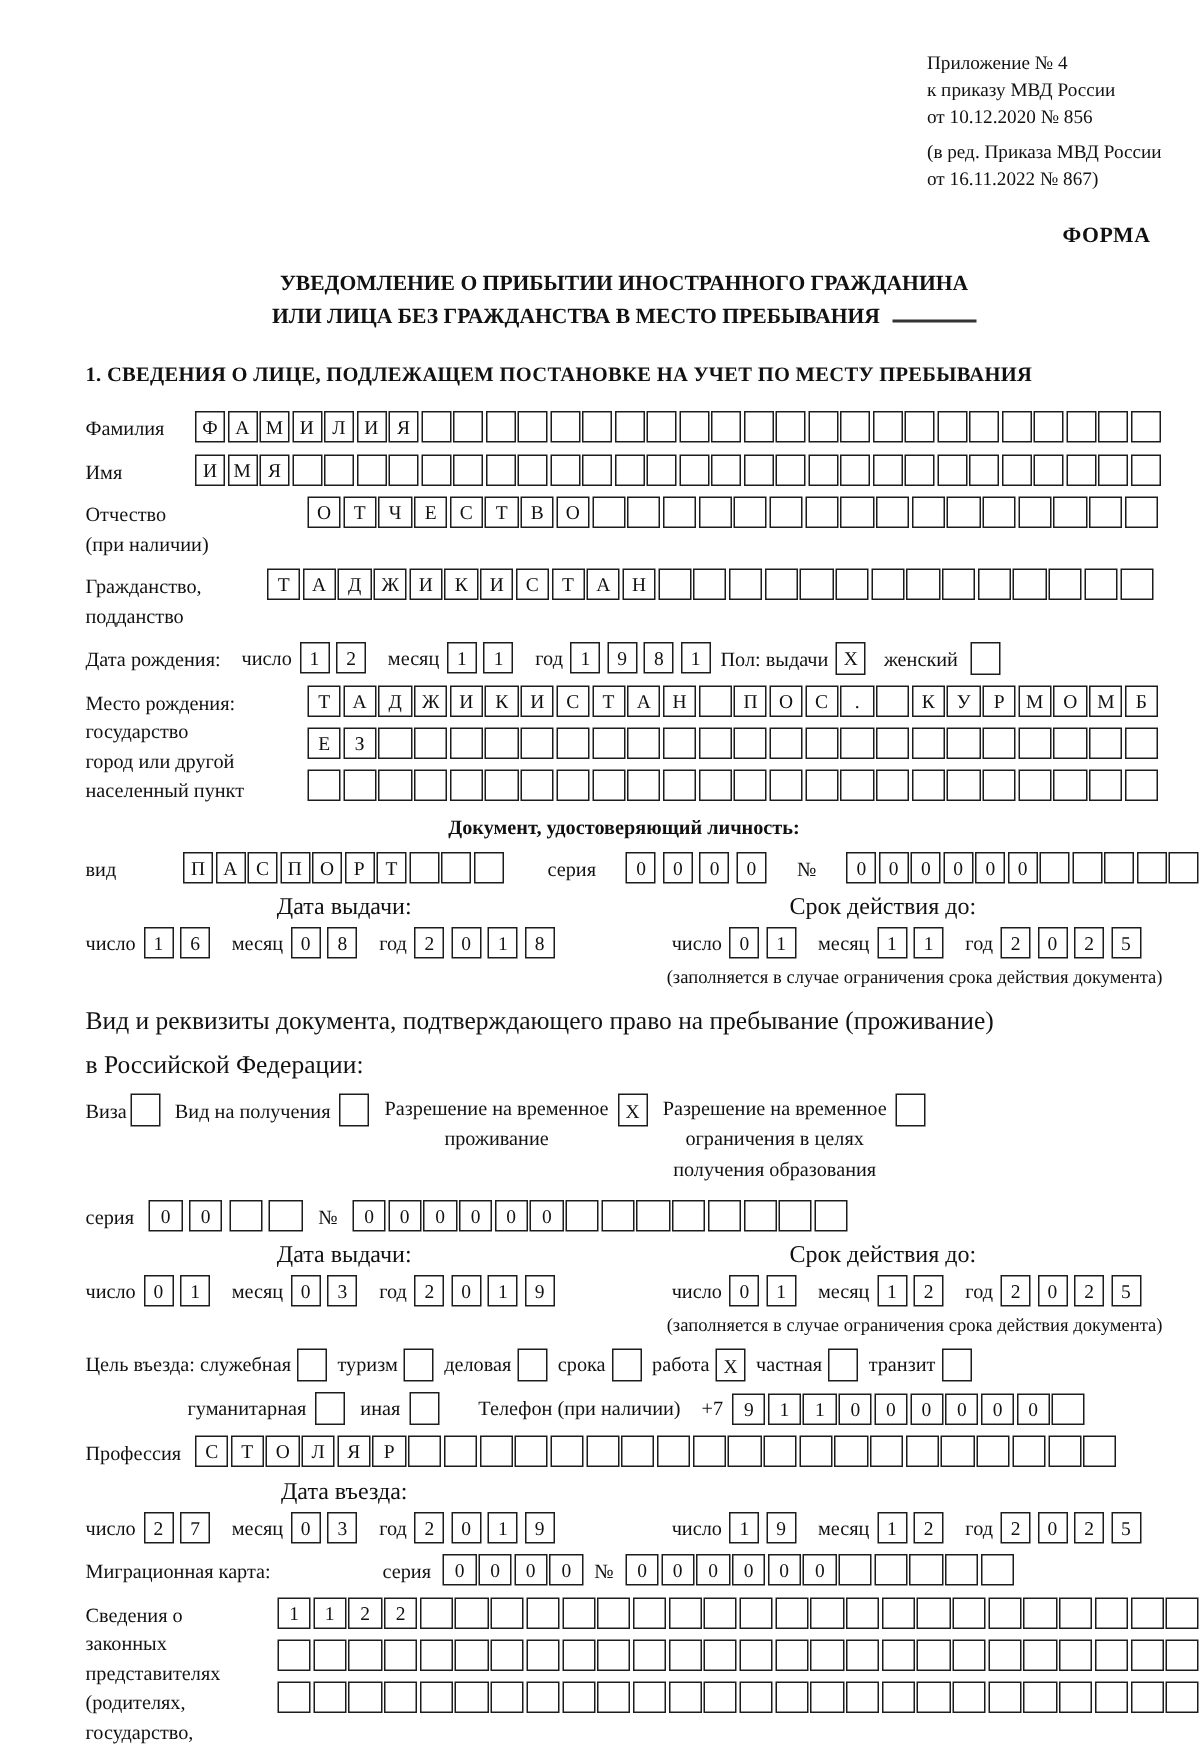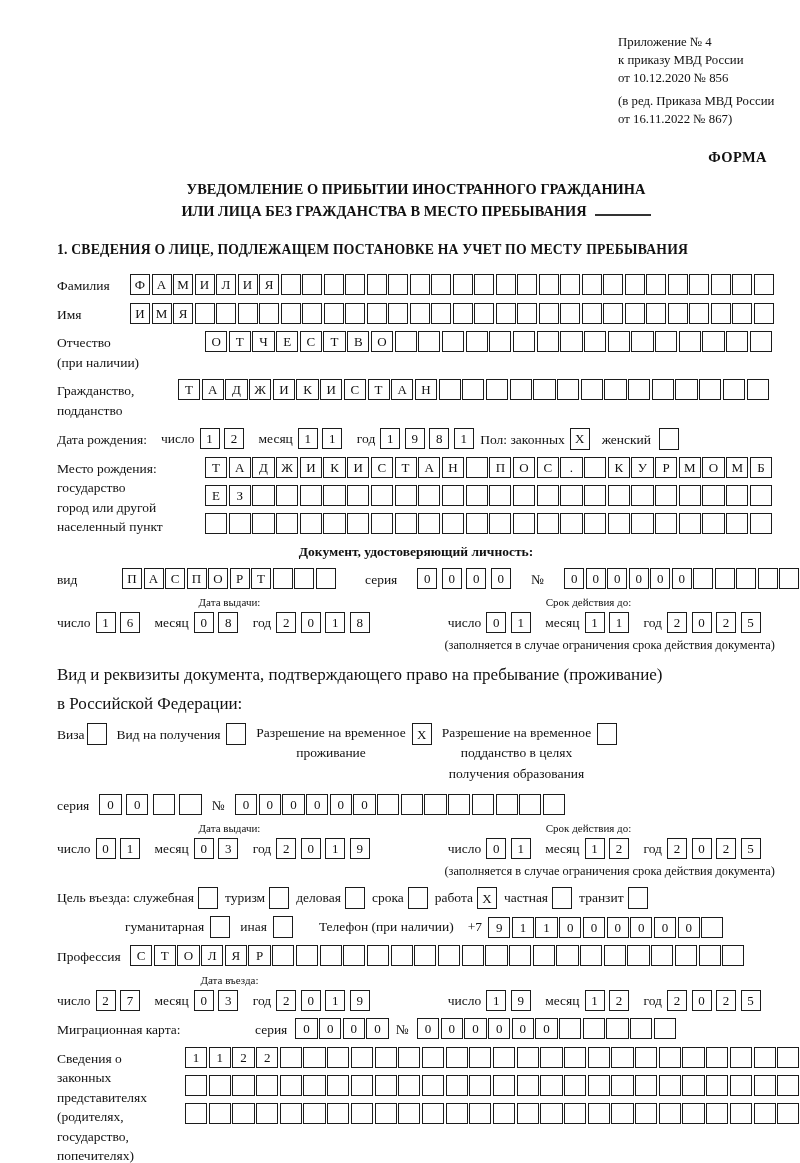--- a/index.html
+++ b/index.html
@@ -32,21 +32,21 @@
   .w128 { width:128px; flex:0 0 128px; }
   .w53 { width:53px; flex:0 0 53px; }
 
   .stack3 > .cells { margin-bottom:7px; }
   .stack3 > .cells:last-child { margin-bottom:0; }
 
   .doc-heading { text-align:center; font-weight:bold; font-size:13.5px; margin:4px 0 8px 0; }
 
   .dg { display:flex; align-items:center; margin-right:10px; }
   .dg .dlabel { font-size:13.5px; margin-right:5px; }
-  .dhrow { display:flex; font-size:11px; margin:2px 0 4px 0;justify-content:space-between; }
+  .dhrow { display:flex; font-size:16px; margin:2px 0 4px 0;justify-content:space-between; }
   .dh-left { width:345px; text-align:center; }
   .dh-right { flex:1; text-align:center; }
   .dcol-left { width:345px; display:flex; align-items:center; }
   .dcol-right { flex:1; display:flex; align-items:center; padding-left:52px; }
   .note { text-align:right; font-size:12.4px; margin:-2px 0 8px 0; }
 
   .intro { font-size:17px; line-height:1.7; margin-bottom:4px; }
 
   .visa-row { align-items:flex-start; font-size:13.5px; margin-bottom:10px; }
   .visa-row .cbx { margin:0 10px 0 6px; }
@@ -238,21 +238,21 @@
       </span>
     <span class="dg" style="margin-right:2px;">
         <span class="dlabel">год</span>
         <span class="cells date">
           <span class="cell">1</span>
           <span class="cell">9</span>
           <span class="cell">8</span>
           <span class="cell">1</span>
         </span>
       </span>
-    <span class="lbl" style="margin-right:5px;">Пол: законных</span>
+    <span class="lbl" style="margin-right:5px;">Пол: выдачи</span>
     <span class="cells cbx">
         <span class="cell">X</span>
       </span>
     <span class="lbl" style="margin:0 8px 0 12px;">женский</span>
     <span class="cells cbx">
         <span class="cell"></span>
       </span>
   </div>
 
   <div class="frow">
@@ -457,21 +457,21 @@
       </span>
     <span class="twolines">
       <div>Разрешение на временное</div>
       <div>проживание</div>
     </span>
     <span class="cells cbx">
         <span class="cell">X</span>
       </span>
     <span class="twolines">
       <div>Разрешение на временное</div>
-      <div>подданство в целях</div>
+      <div>ограничения в целях</div>
       <div>получения образования</div>
     </span>
     <span class="cells cbx">
         <span class="cell"></span>
       </span>
   </div>
 
   <div class="frow" style="align-items:center;">
     <span class="lbl" style="margin-right:10px;">серия</span>
     <span class="cells wide date">

